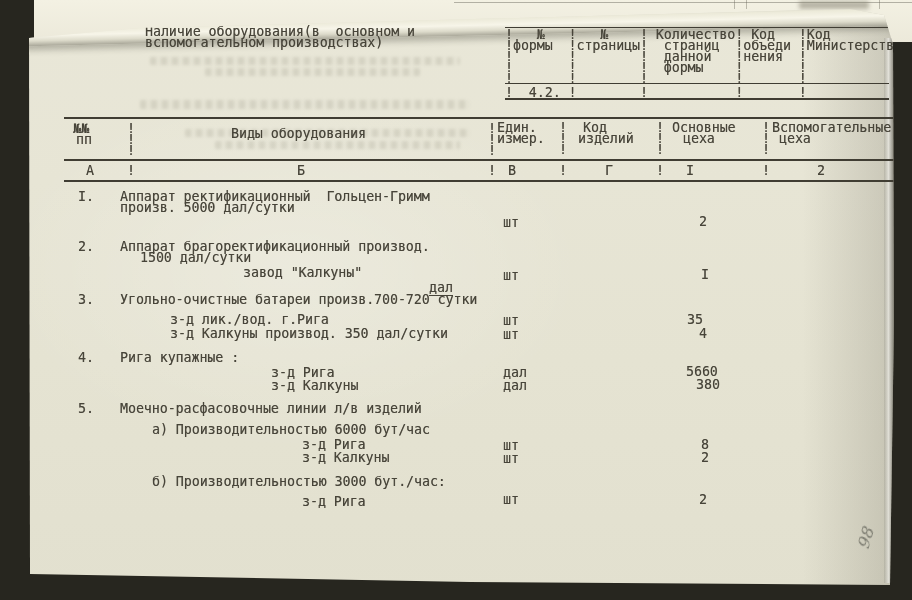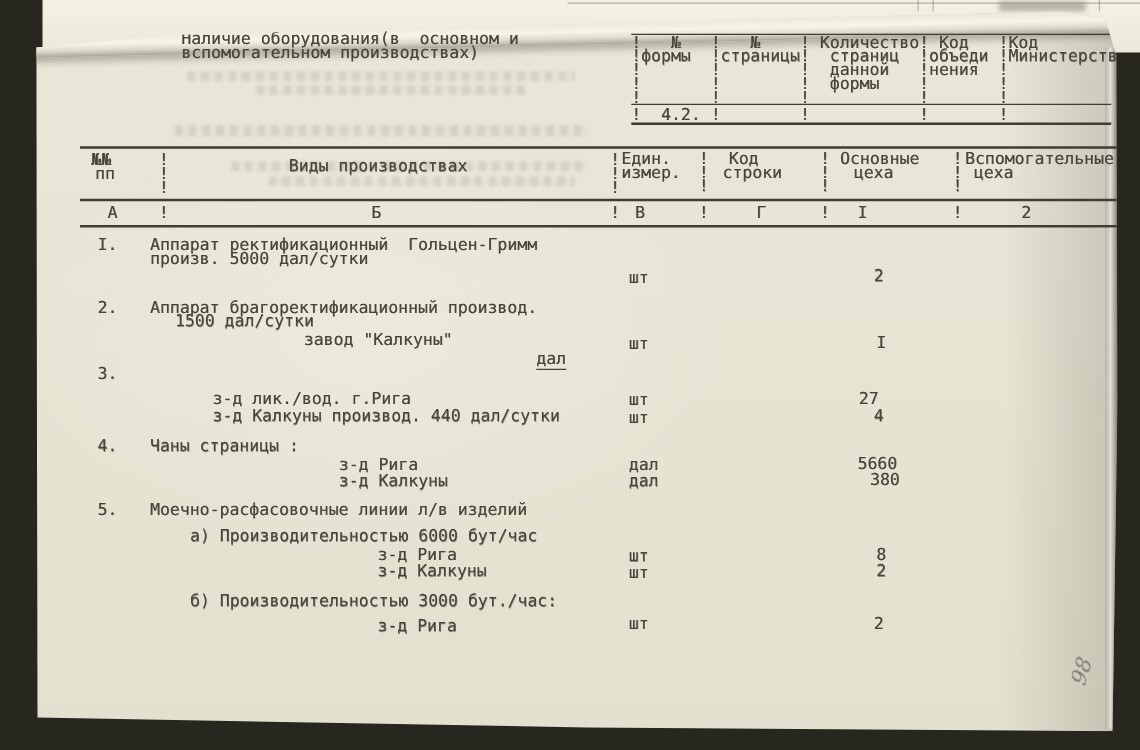--- a/index.html
+++ b/index.html
@@ -103,35 +103,35 @@
     <div class="hl" style="left:64px;top:117px;width:831px"></div>
 
     <span class="t b" style="left:73px;top:123px"></span>
     <span class="t b" style="left:73px;top:123px">№№</span>
     <span class="t" style="left:76px;top:134px">пп</span>
 
     <span class="t" style="left:127px;top:123px">!</span>
     <span class="t" style="left:127px;top:134px">!</span>
     <span class="t" style="left:127px;top:145px">!</span>
 
-    <span class="t" style="left:231px;top:128px">Виды производствах</span>
+    <span class="t" style="left:231px;top:128px">Виды оборудования</span>
 
     <span class="t" style="left:488px;top:123px">!</span>
     <span class="t" style="left:488px;top:134px">!</span>
     <span class="t" style="left:488px;top:145px">!</span>
 
     <span class="t" style="left:497px;top:122px">Един.</span>
     <span class="t" style="left:497px;top:133px">измер.</span>
 
     <span class="t" style="left:559px;top:122px">!</span>
     <span class="t" style="left:559px;top:133px">!</span>
     <span class="t" style="left:559px;top:144px">!</span>
 
     <span class="t" style="left:583px;top:122px">Код</span>
-    <span class="t" style="left:578px;top:133px">строки</span>
+    <span class="t" style="left:578px;top:133px">изделий</span>
 
     <span class="t" style="left:656px;top:122px">!</span>
     <span class="t" style="left:656px;top:133px">!</span>
     <span class="t" style="left:656px;top:144px">!</span>
 
     <span class="t" style="left:672px;top:122px">Основные</span>
     <span class="t" style="left:683px;top:133px">цеха</span>
 
     <span class="t" style="left:762px;top:122px">!</span>
     <span class="t" style="left:762px;top:133px">!</span>
@@ -164,29 +164,30 @@
 
     <span class="t" style="left:78px;top:241px">2.</span>
     <span class="t" style="left:120px;top:241px">Аппарат брагоректификационный производ.</span>
     <span class="t" style="left:140px;top:252px">1500 дал/сутки</span>
     <span class="t" style="left:243px;top:267px">завод "Калкуны"</span>
     <span class="t" style="left:503px;top:270px">шт</span>
     <span class="t" style="left:701px;top:269px">I</span>
 
     <span class="t frac" style="left:429px;top:282px">дал</span>
     <span class="t" style="left:78px;top:294px">3.</span>
+    <span class="t" style="left:120px;top:294px">Угольно-очистные батареи произв.700-720 сутки</span>
     <span class="t" style="left:170px;top:314px">з-д лик./вод. г.Рига</span>
     <span class="t" style="left:503px;top:315px">шт</span>
-    <span class="t" style="left:687px;top:314px">27</span>
-    <span class="t" style="left:170px;top:328px">з-д Калкуны производ. 440 дал/сутки</span>
+    <span class="t" style="left:687px;top:314px">35</span>
+    <span class="t" style="left:170px;top:328px">з-д Калкуны производ. 350 дал/сутки</span>
     <span class="t" style="left:503px;top:329px">шт</span>
     <span class="t" style="left:699px;top:328px">4</span>
 
     <span class="t" style="left:78px;top:352px">4.</span>
-    <span class="t" style="left:120px;top:352px">Чаны страницы :</span>
+    <span class="t" style="left:120px;top:352px">Рига купажные :</span>
     <span class="t" style="left:271px;top:367px">з-д Рига</span>
     <span class="t" style="left:503px;top:367px">дал</span>
     <span class="t" style="left:686px;top:366px">5660</span>
     <span class="t" style="left:271px;top:380px">з-д Калкуны</span>
     <span class="t" style="left:503px;top:380px">дал</span>
     <span class="t" style="left:696px;top:379px">380</span>
 
     <span class="t" style="left:78px;top:403px">5.</span>
     <span class="t" style="left:120px;top:403px">Моечно-расфасовочные линии л/в изделий</span>
     <span class="t" style="left:152px;top:424px">а) Производительностью 6000 бут/час</span>

